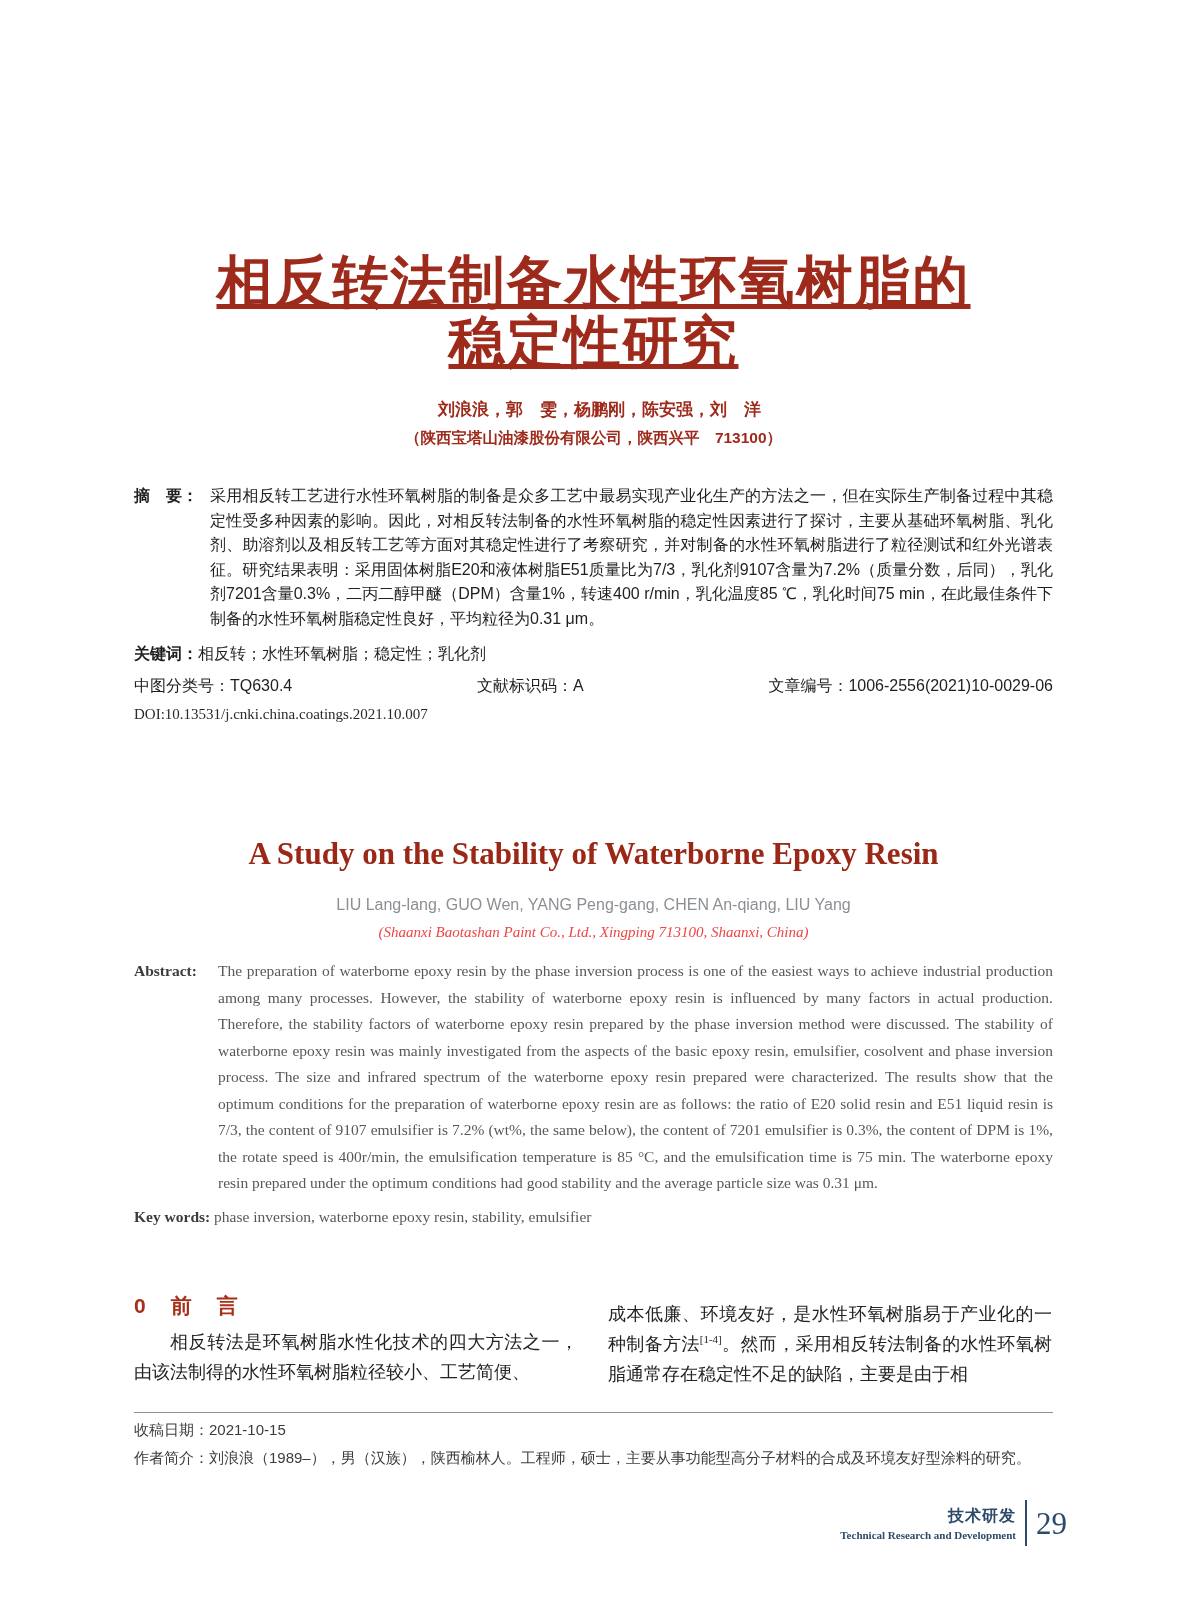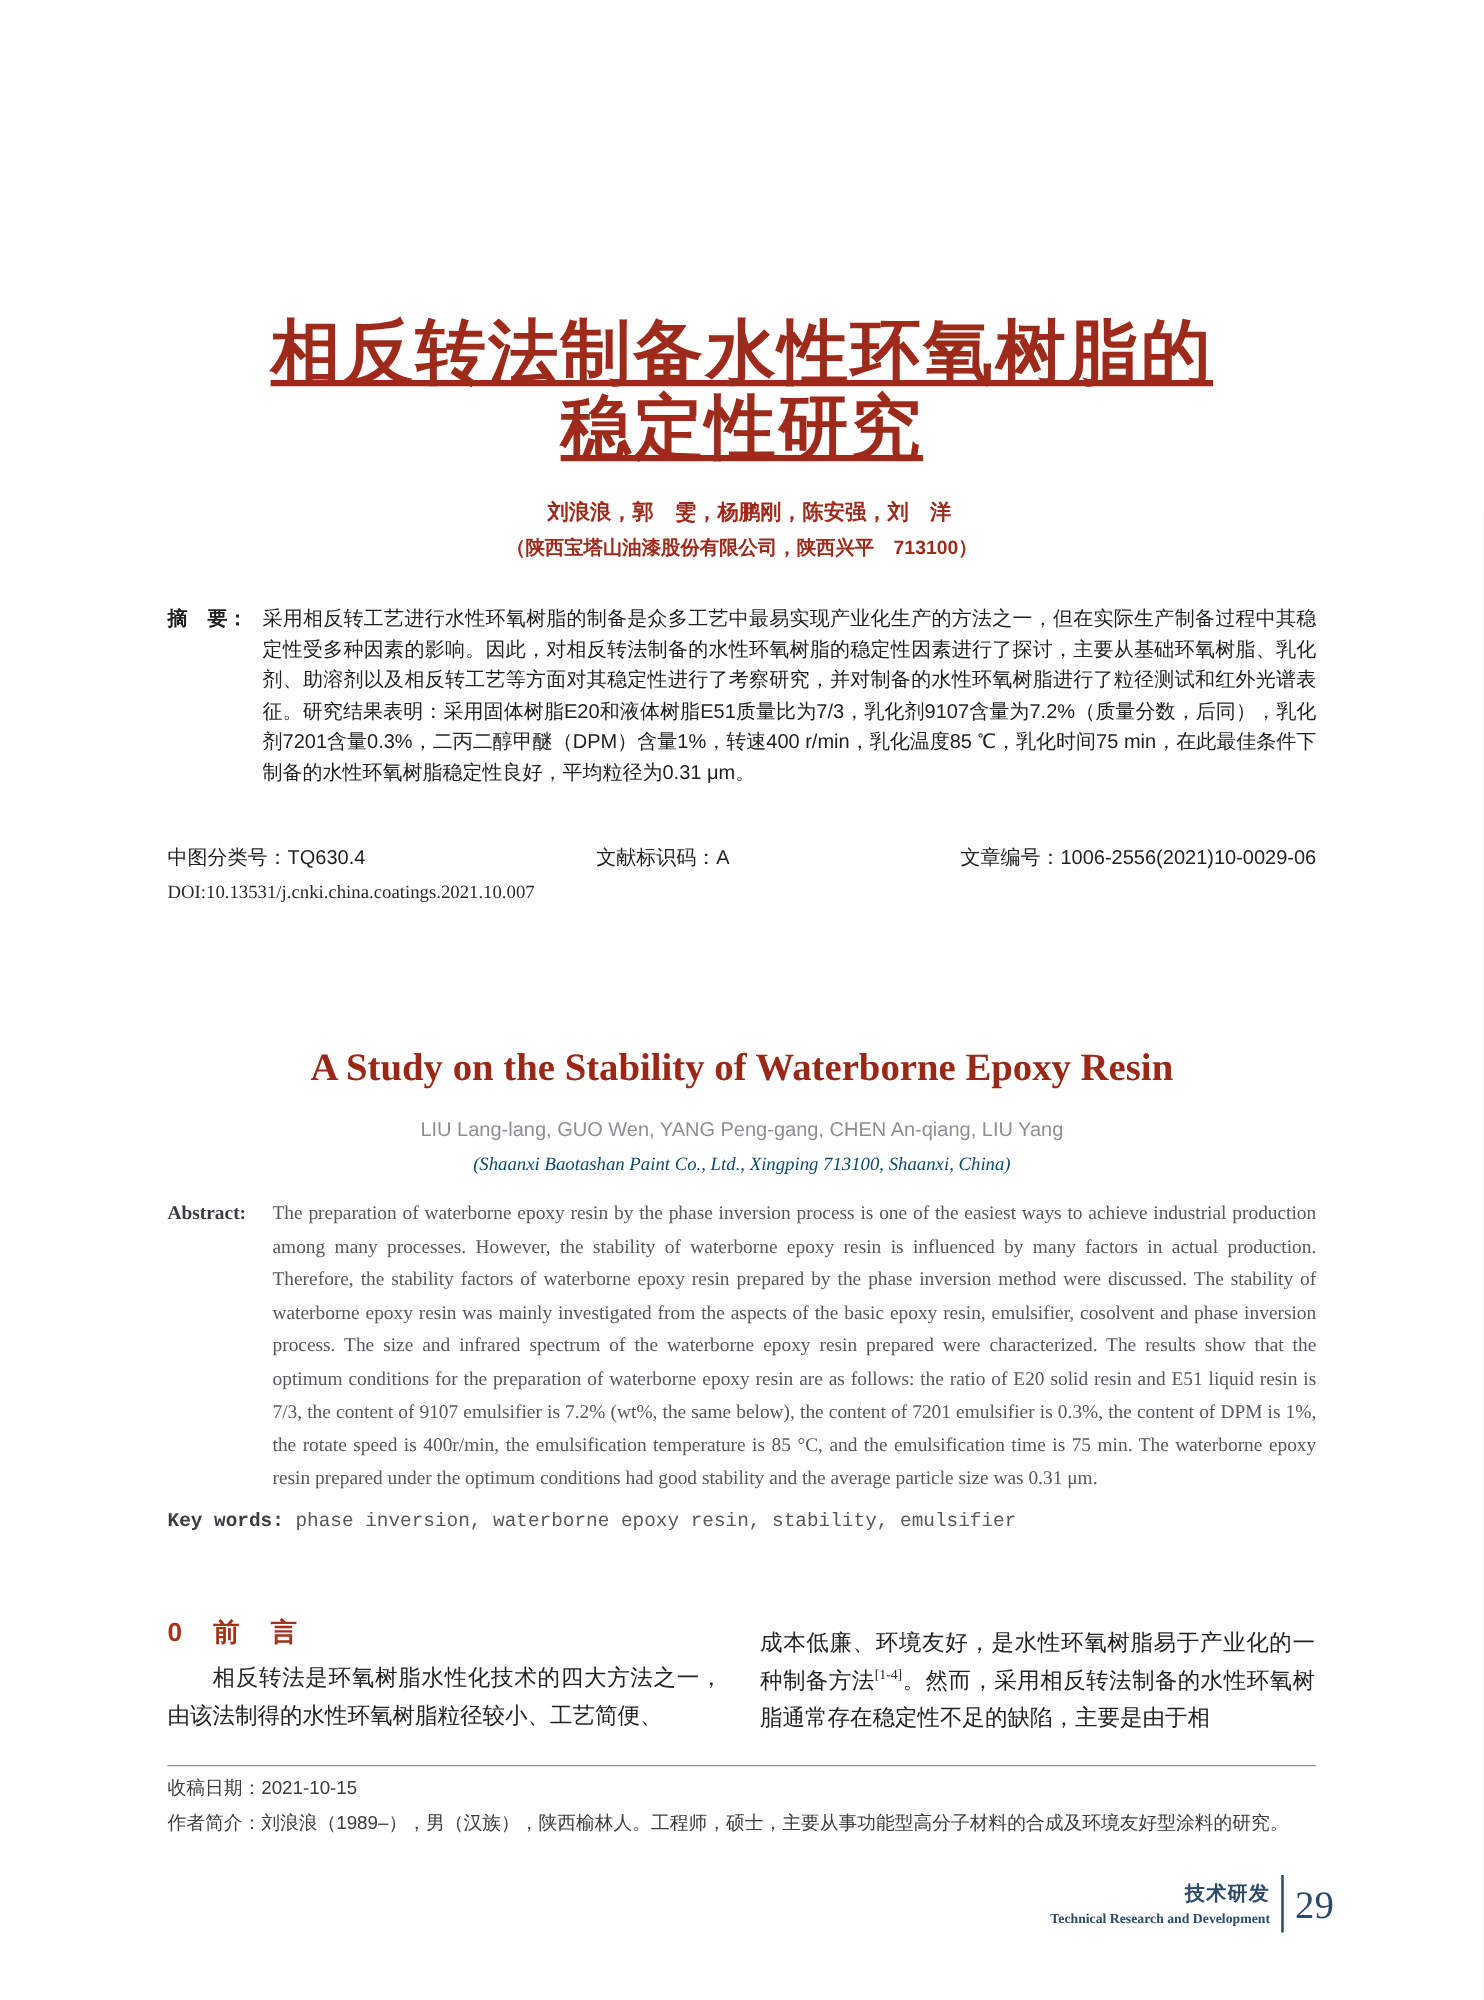--- a/index.html
+++ b/index.html
@@ -64,34 +64,34 @@
     text-align:center;color:#9b2716;
     font-family:"Liberation Serif",serif;font-weight:bold;
     font-size:31px;line-height:47px;margin-top:40px;
   }
   .en-authors{
     position:absolute;top:896px;left:0;right:0;
     text-align:center;color:#8c9094;font-size:16px;
   }
   .en-affil{
     position:absolute;top:924px;left:0;right:0;
-    text-align:center;color:#0c4a6e;
+    text-align:center;color:#ef4444;
     font-family:"Liberation Serif",serif;font-style:italic;font-size:15px;
   }
   
   .en-abstract{
     position:absolute;top:958px;left:134px;width:919px;
     font-family:"Liberation Serif",serif;
     font-size:15.5px;line-height:26.5px;text-align:justify;color:#55595c;
   }
   .en-abstract .hang-label{color:#3a3d40;padding-left:0;}
   .en-abstract .hang{padding-left:84px;}
   .en-keywords{
     position:absolute;top:1208px;left:134px;width:919px;
-    font-family:Liberation Mono, monospace;font-size:15.5px;color:#55595c;
+    font-family:Liberation Serif, serif;font-size:15.5px;color:#55595c;
   }
   .en-keywords .lbl{font-weight:bold;color:#3a3d40;}
   
   .intro{
     position:absolute;top:1292px;left:134px;width:919px;
     display:flex;gap:30px;
   }
   .intro .col{width:444px;}
   .intro h2{
     margin:0 0 7px 0;
@@ -142,20 +142,23 @@
   <div class="cn-authors">刘浪浪，郭　雯，杨鹏刚，陈安强，刘　洋</div>
   <div class="cn-affil">（陕西宝塔山油漆股份有限公司，陕西兴平　713100）</div>
 
   <div class="cn-abstract">
     <div class="hang">
       <span class="hang-label">摘　要：</span>
       <span>采用相反转工艺进行水性环氧树脂的制备是众多工艺中最易实现产业化生产的方法之一，但在实际生产制备过程中其稳定性受多种因素的影响。因此，对相反转法制备的水性环氧树脂的稳定性因素进行了探讨，主要从基础环氧树脂、乳化剂、助溶剂以及相反转工艺等方面对其稳定性进行了考察研究，并对制备的水性环氧树脂进行了粒径测试和红外光谱表征。研究结果表明：采用固体树脂E20和液体树脂E51质量比为7/3，乳化剂9107含量为7.2%（质量分数，后同），乳化剂7201含量0.3%，二丙二醇甲醚（DPM）含量1%，转速400 r/min，乳化温度85 ℃，乳化时间75 min，在此最佳条件下制备的水性环氧树脂稳定性良好，平均粒径为0.31 μm。</span>
     </div>
   </div>
 
+  <div class="cn-keywords">
+    <span class="lbl">关键词：</span><span>相反转；水性环氧树脂；稳定性；乳化剂</span>
+  </div>
 
   <div class="meta-row">
     <span>中图分类号：TQ630.4</span>
     <span>文献标识码：A</span>
     <span>文章编号：1006-2556(2021)10-0029-06</span>
   </div>
 
   <div class="doi-line">DOI:10.13531/j.cnki.china.coatings.2021.10.007</div>
 
   <div class="en-title">

